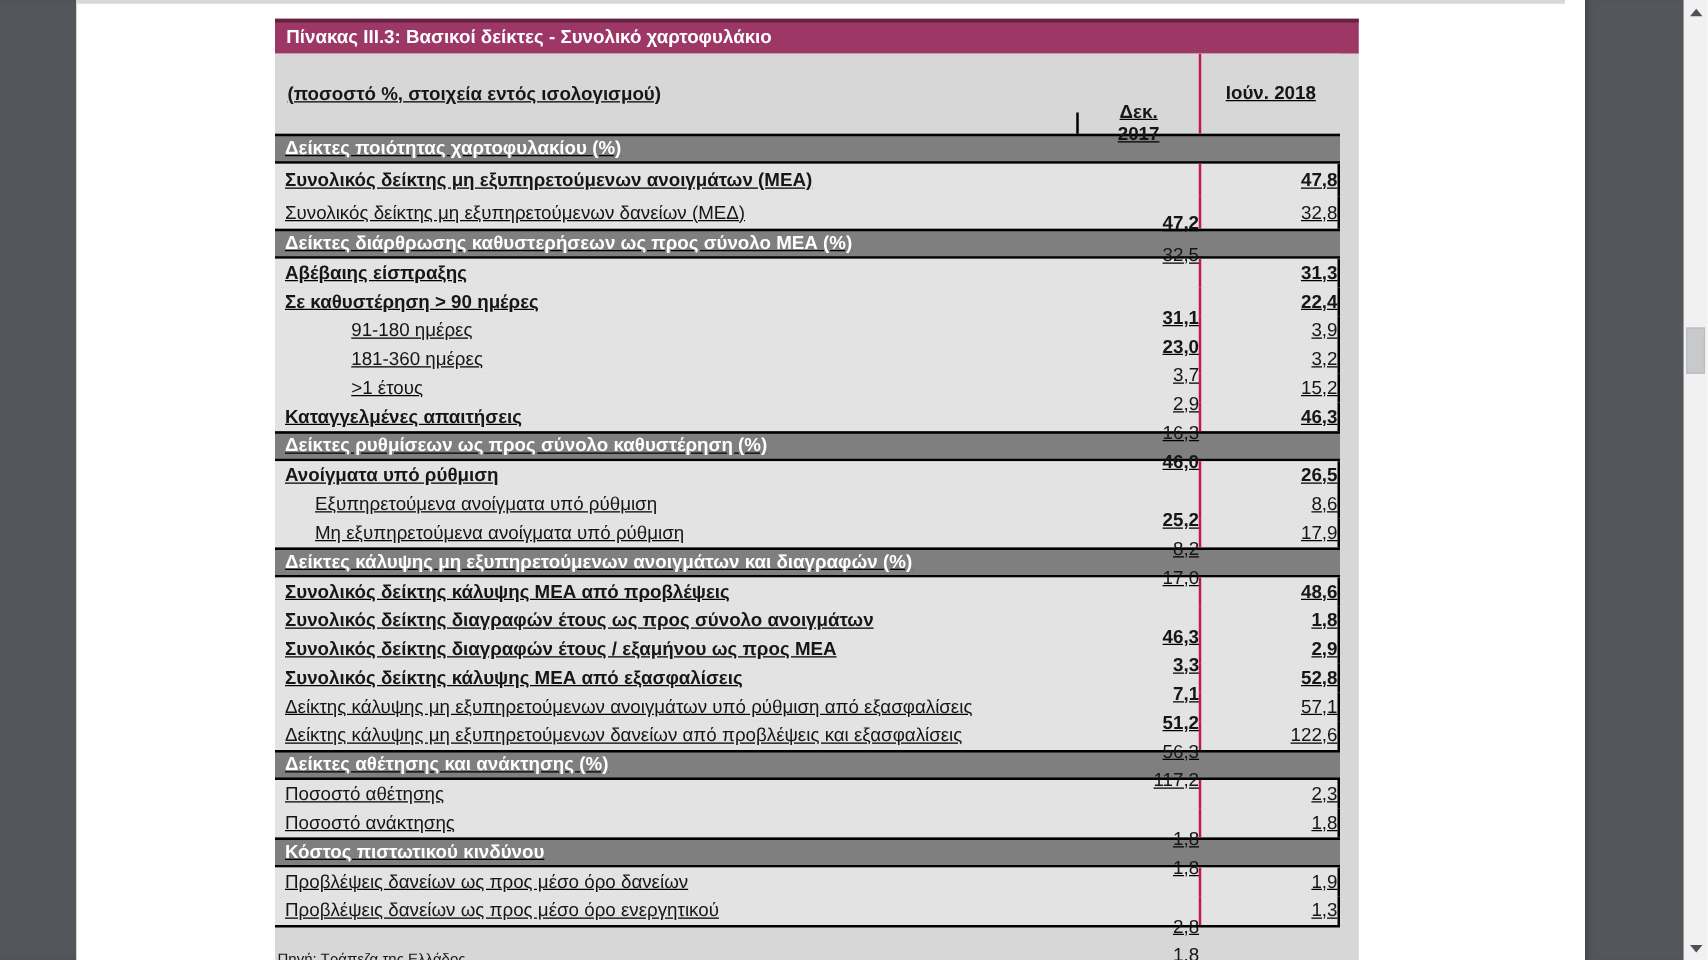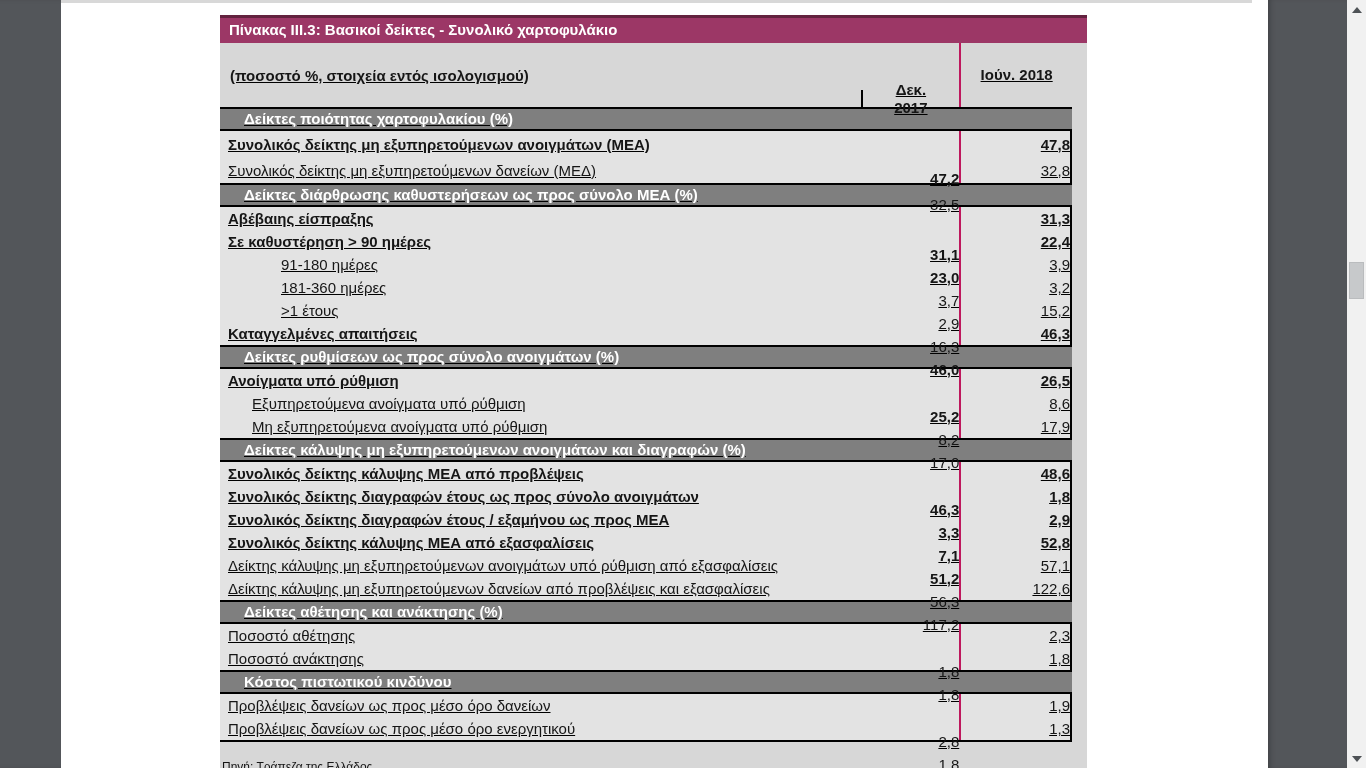--- a/index.html
+++ b/index.html
@@ -29,21 +29,21 @@
   .label-cell { width:642px; padding-left:8px; display:flex; align-items:center; color:#161616; }
   .subtitle { font-weight:bold; font-size:15px; padding-left:10px; }
   .val-cell { text-align:right; color:#161616; }
   .c2 { width:99px;  border-left:2px solid #000;margin-top:47px; }
   .c3 { width:113px; border-left:2px solid #be185d; }
   .col-head { display:flex; flex-direction:column; align-items:center; justify-content:center;
               font-weight:bold; font-size:15px; line-height:18px; text-align:center; padding-right:0; }
 
   .section-band { width:852px; height:24px; background:#7f7f7f; border-top:2px solid #000;
                   border-bottom:2px solid #000; color:#ffffff; font-weight:bold; font-size:15px;
-                  line-height:19px; padding-left:24px; }
+                  line-height:19px; padding-left:8px; }
 
   .data-row { display:flex; width:852px; height:23px; background:#e3e3e3; font-size:15px; }
   .data-row.tall { height:26px; }
   .data-row.bold { font-weight:bold; }
   .data-row .val-cell { display:flex; align-items:center; justify-content:flex-end; }
   .data-row .c3 { border-right:2px solid #000; }
   .indent-1 { padding-left:32px; }
   .indent-2 { padding-left:61px; }
 
   .bottom-line { width:852px; height:2px; background:#000; }
@@ -122,21 +122,21 @@
               <div class="data-row">
                 <div class="cell label-cell indent-2">&gt;1 έτους</div>
                 <div class="cell val-cell c2">16,3</div>
                 <div class="cell val-cell c3">15,2</div>
               </div>
               <div class="data-row bold">
                 <div class="cell label-cell indent-0">Καταγγελμένες απαιτήσεις</div>
                 <div class="cell val-cell c2">46,0</div>
                 <div class="cell val-cell c3">46,3</div>
               </div>
-              <div class="section-band">Δείκτες ρυθμίσεων ως προς σύνολο ανοιγμάτων (%)</div>
+              <div class="section-band">Δείκτες ρυθμίσεων ως προς σύνολο καθυστέρηση (%)</div>
               <div class="data-row bold">
                 <div class="cell label-cell indent-0">Ανοίγματα υπό ρύθμιση</div>
                 <div class="cell val-cell c2">25,2</div>
                 <div class="cell val-cell c3">26,5</div>
               </div>
               <div class="data-row">
                 <div class="cell label-cell indent-1">Εξυπηρετούμενα ανοίγματα υπό ρύθμιση</div>
                 <div class="cell val-cell c2">8,2</div>
                 <div class="cell val-cell c3">8,6</div>
               </div>

